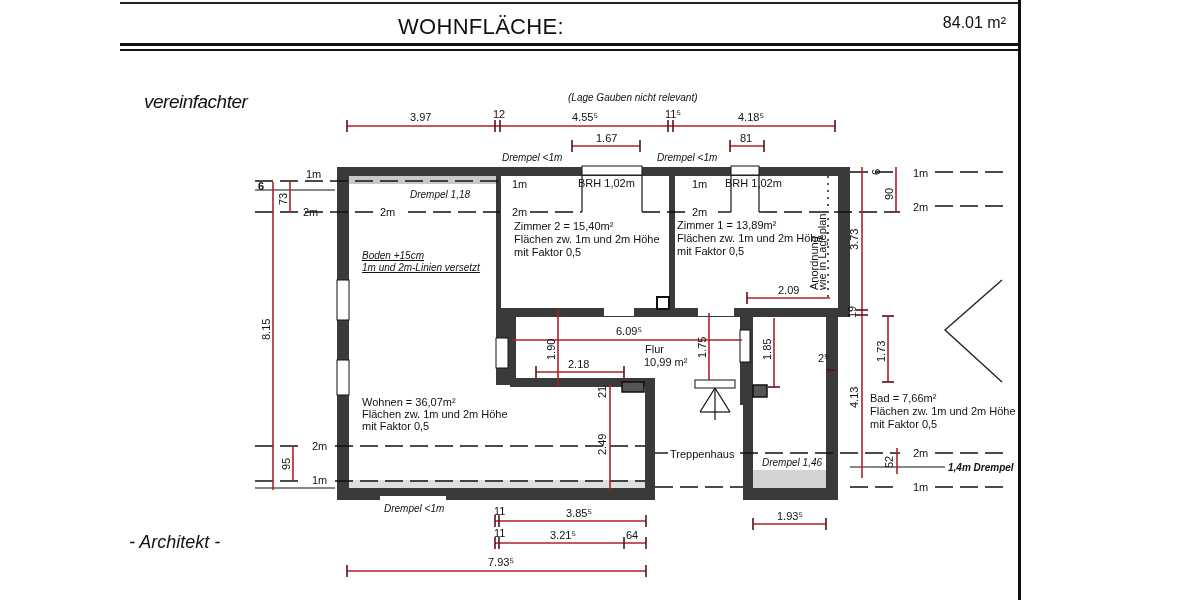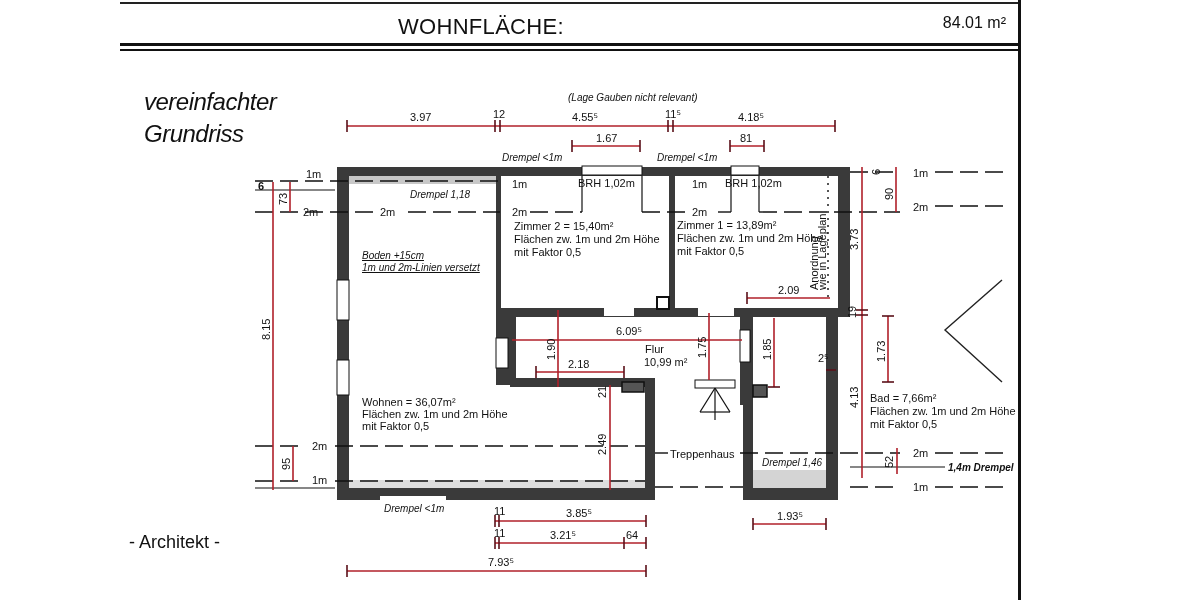--- a/index.html
+++ b/index.html
@@ -4,22 +4,22 @@
 <style>
   html, body { margin:0; padding:0; background:#ffffff; }
   body { width:1200px; height:600px; position:relative; overflow:hidden; font-family:"Liberation Sans", sans-serif; color:#111; }
   .sheet { position:absolute; left:120px; top:0; width:898px; height:600px; border-right:3px solid #111; }
   .hdr-top { position:absolute; left:0; top:2px; width:898px; height:2px; background:#222; }
   .hdr { position:absolute; left:0; top:4px; width:898px; height:40px;text-align:center; }
   .hdr-title { position:absolute; left:278px; top:10px; font-size:22px; letter-spacing:0.3px; }
   .hdr-value { position:absolute; right:12px; top:10px; font-size:16px; }
   .hdr-line1 { position:absolute; left:0; top:43px; width:898px; height:3px; background:#111; }
   .hdr-line2 { position:absolute; left:0; top:49px; width:898px; height:2px; background:#111; }
-  .title { position:absolute; left:24px; top:86px; font-size:24px; font-style:italic; line-height:32px; letter-spacing:-0.5px; }
-  .architect { position:absolute; left:9px; top:532px; font-size:18px; }
+  .title { position:absolute; left:24px; top:86px; font-size:19px; font-style:italic; line-height:32px; letter-spacing:-0.5px; }
+  .architect { position:absolute; left:9px; top:532px; font-size:18px; font-style:italic; }
   svg { position:absolute; left:0; top:0; }
   svg text { font-family:"Liberation Sans", sans-serif; }
   .dim { stroke:#b0202a; stroke-width:1.6; fill:none; }
   .tick { stroke:#5a1018; stroke-width:1.6; }
   .wall { fill:#3a3a3a; }
   .dash { stroke:#111; stroke-width:1.4; stroke-dasharray:18 7; fill:none; }
   .thin { stroke:#111; stroke-width:1.2; fill:none; }
   .lbl { font-size:11px; fill:#111; }
   .lbl-i { font-size:10px; font-style:italic; fill:#111; }
   .dimtxt { font-size:11px; fill:#111; }
@@ -31,21 +31,20 @@
   <div class="hdr-top"></div>
   <div class="hdr">
     <span class="hdr-title">WOHNFLÄCHE:</span>
     <span class="hdr-value">84.01 m²</span>
   </div>
   <div class="hdr-line1"></div>
   <div class="hdr-line2"></div>
 
   <div class="title">
     <div>vereinfachter</div>
-    <div>Grundriss</div>
   </div>
   <div class="architect">- Architekt -</div>
 </div>
 
 <svg width="1200" height="600" viewBox="0 0 1200 600">
 
   <g>
 
     <rect class="wall" x="337" y="167" width="513" height="9"></rect>
 

